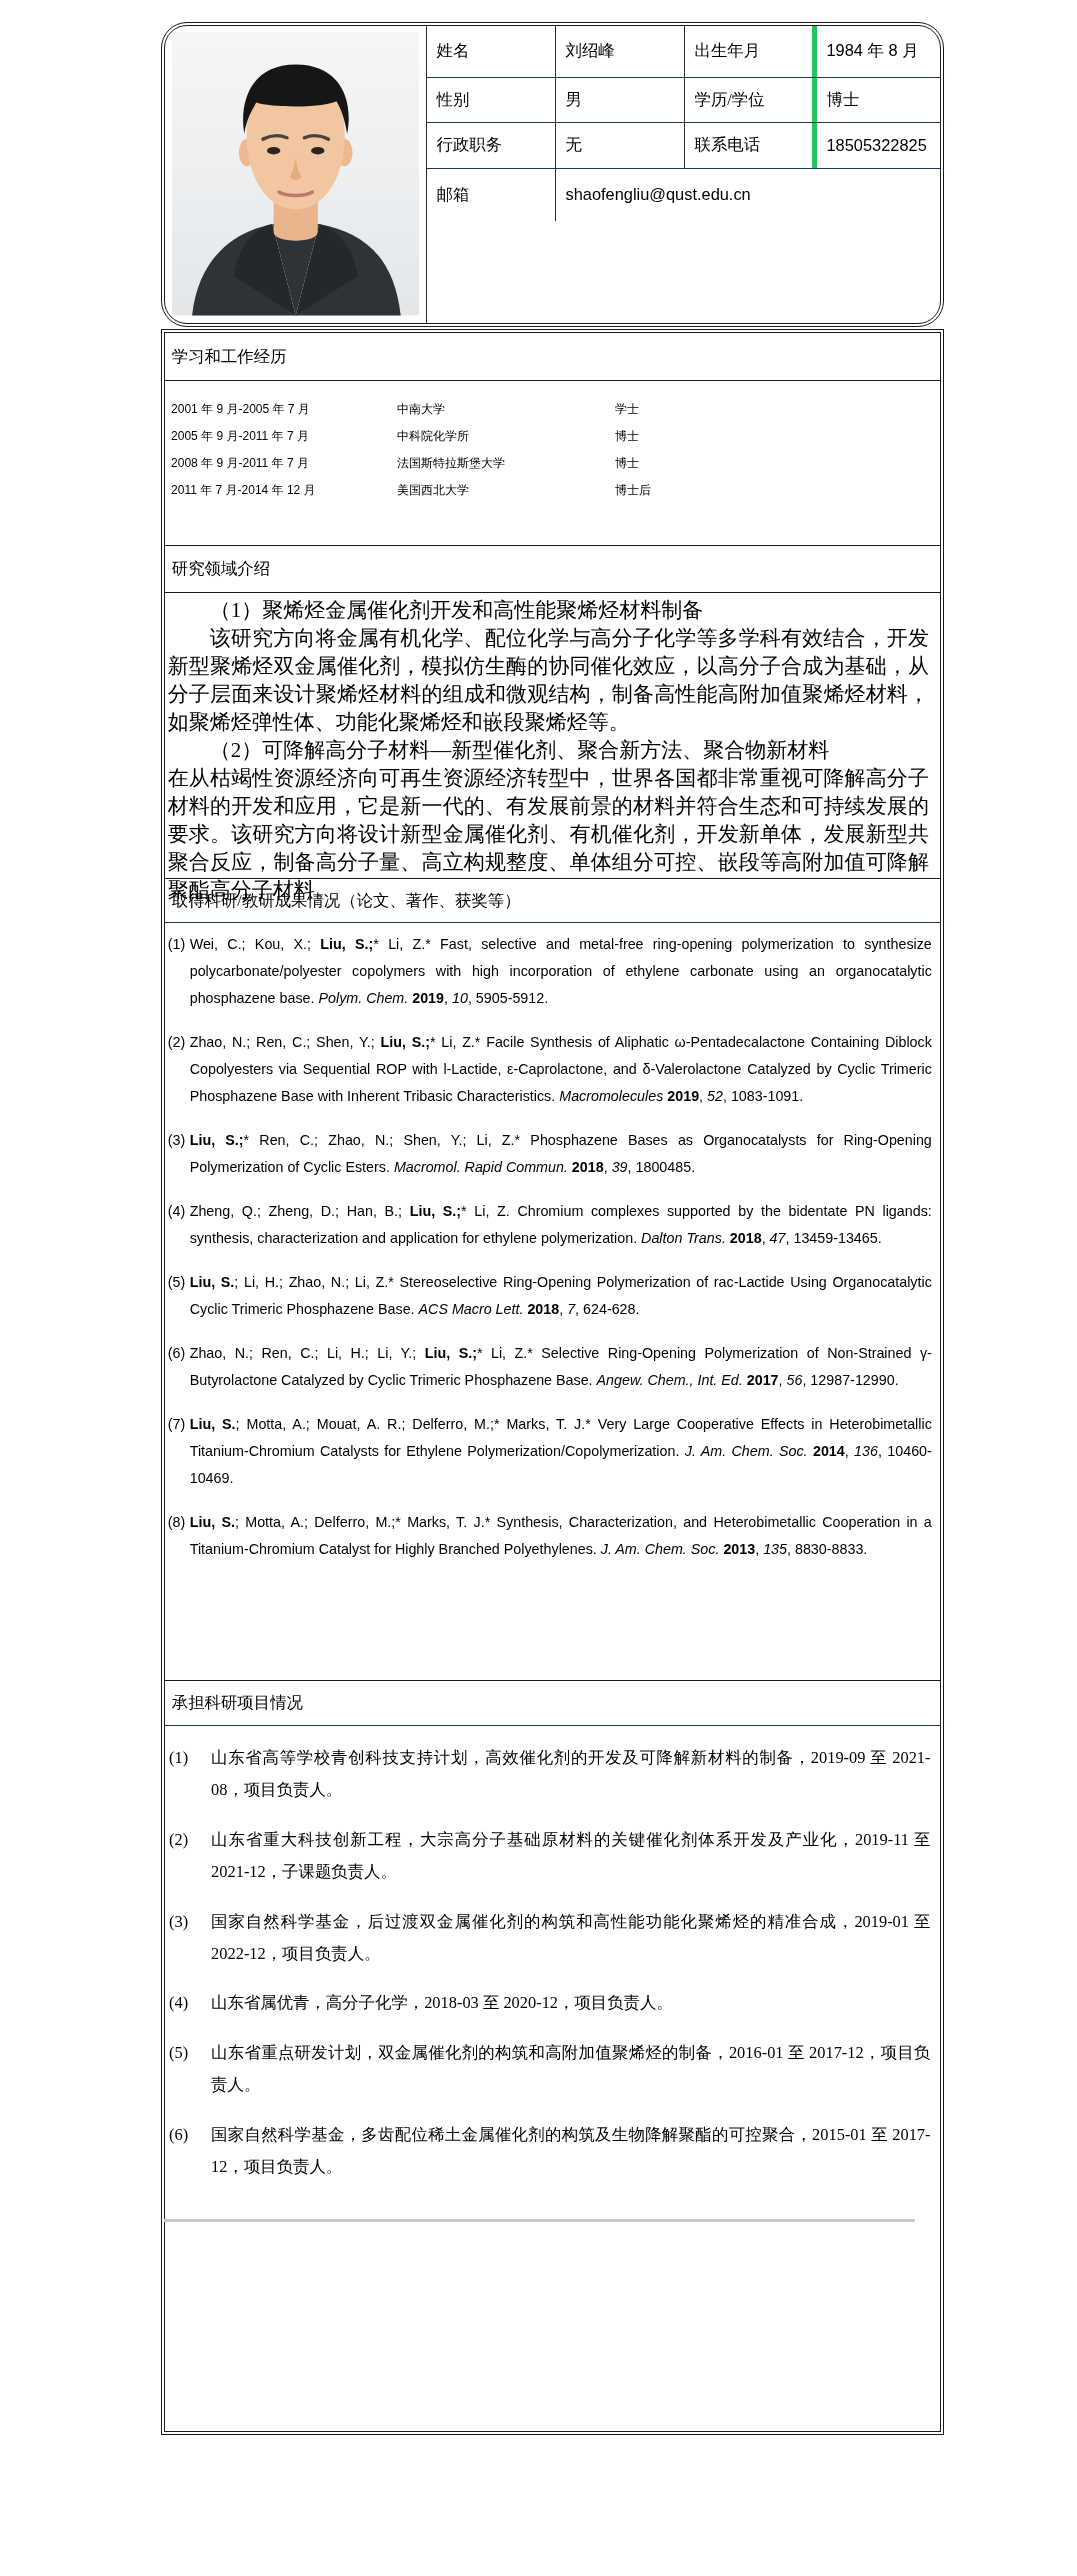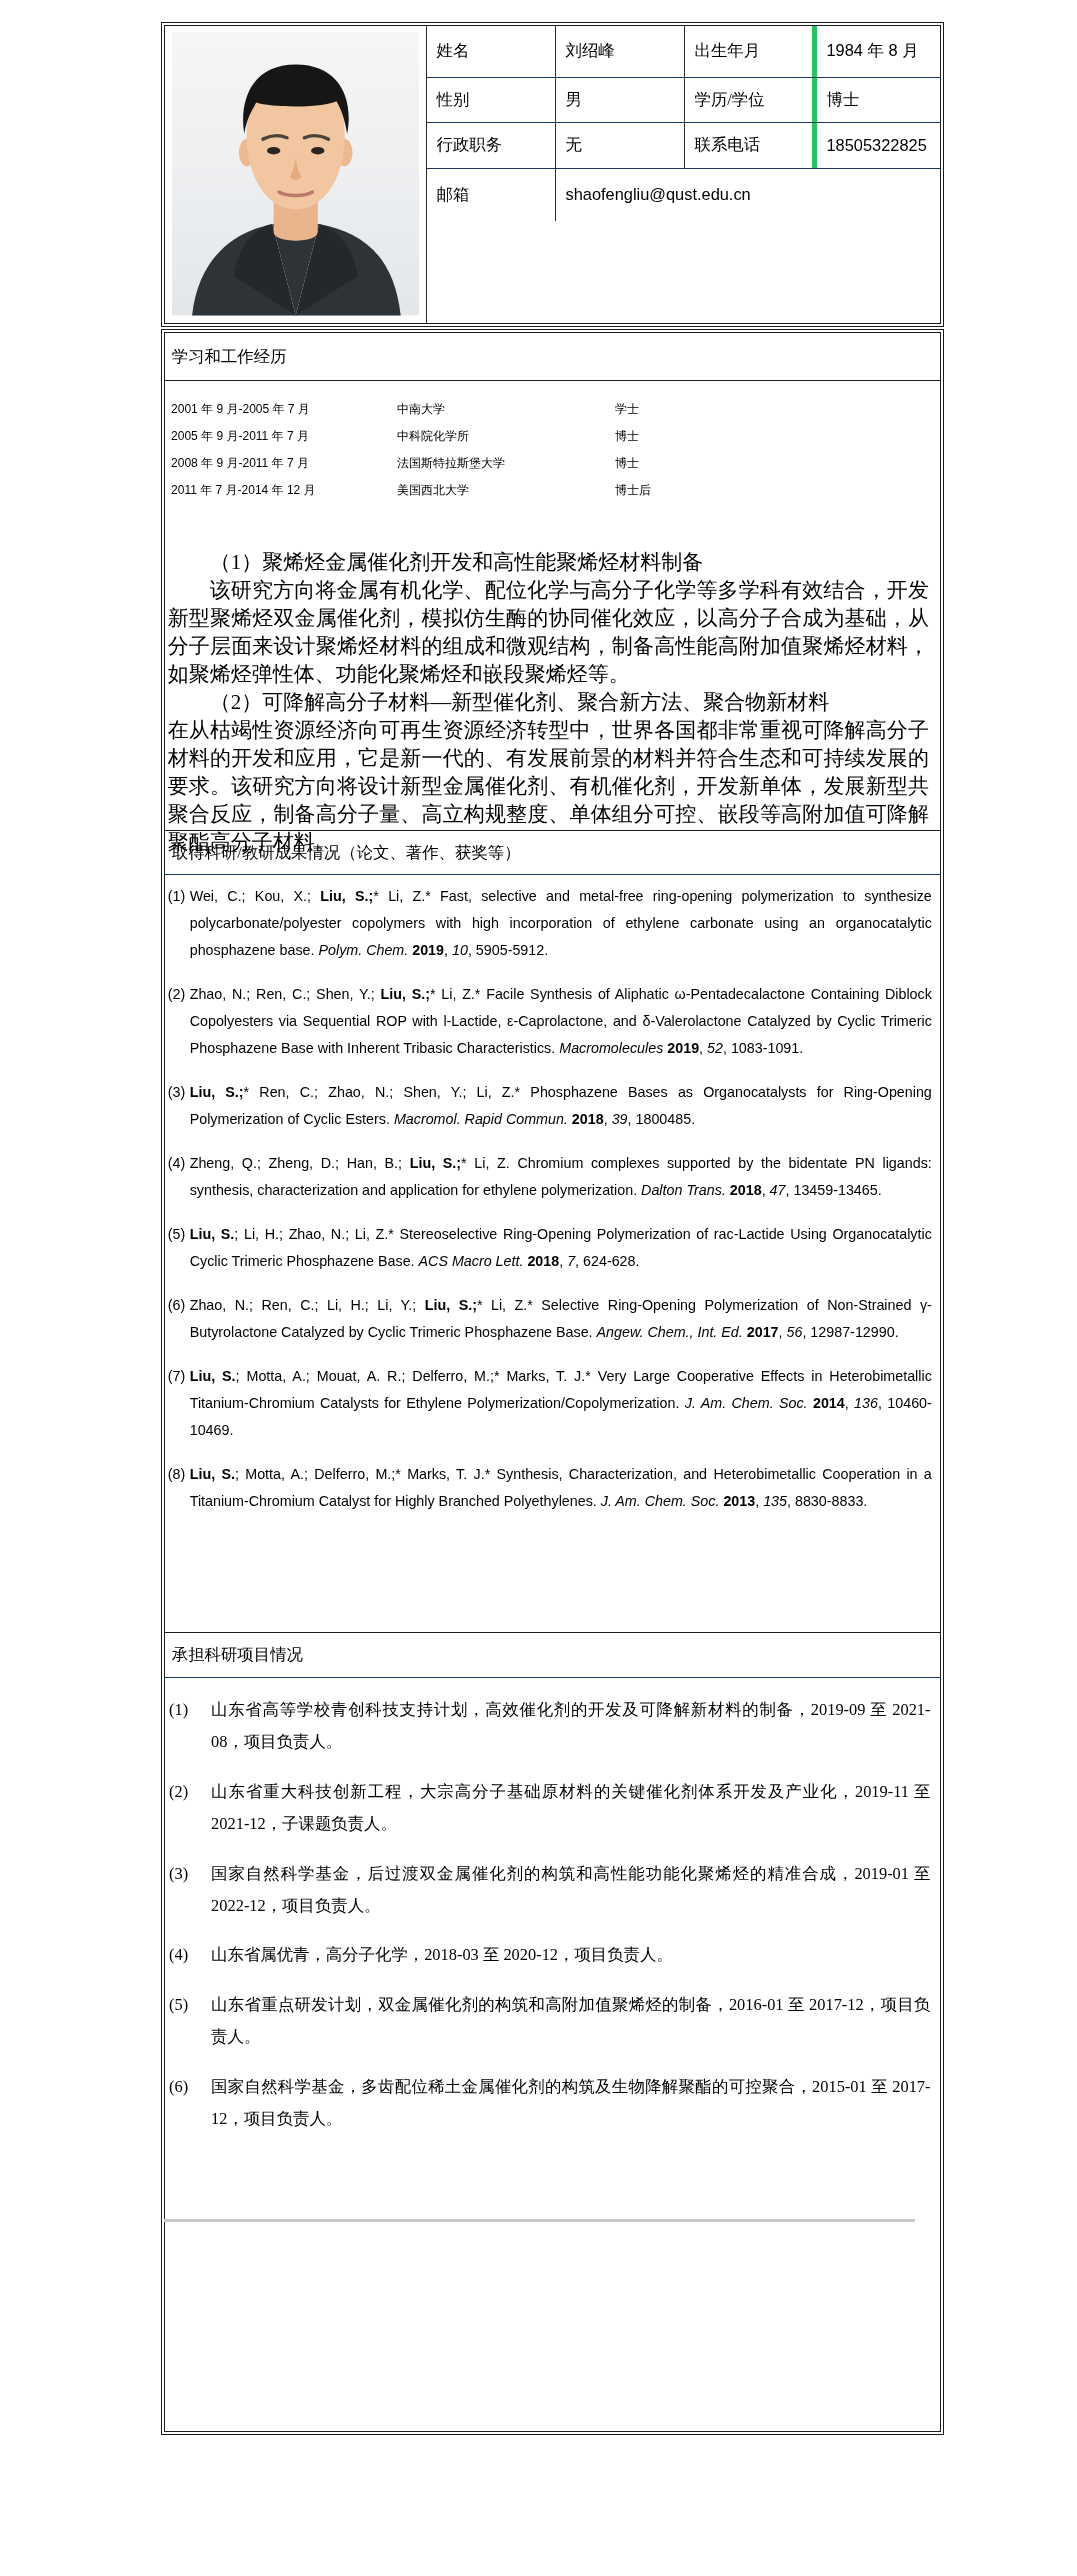--- a/index.html
+++ b/index.html
@@ -2,21 +2,21 @@
 <html style="font-size:11px"><head>
 <meta charset="utf-8">
 <style>
   html,body{margin:0;padding:0;background:#ffffff;}
   *{box-sizing:border-box;}
   .page{position:relative;width:1077px;height:2576px;background:#fff;
         font-family:"Liberation Serif","DejaVu Serif",serif;color:#000;}
   .tbox{position:absolute;left:164px;width:777px;background:#fff;
         border:1px solid #1a1a1a;outline:1.7px solid #1a1a1a;outline-offset:2px;}
   
-  .profile{top:24.5px;height:299px;display:flex;}
+  .profile{top:24.5px;height:299px;display:flex;border-radius:23px;}
   .photo-cell{width:262px;border-right:1px solid #2a2a2a;padding:6.8px;flex:none;}
   .photo-cell svg{width:100%;height:100%;display:block;}
   .info-col{flex:1;display:flex;flex-direction:column;}
   .prow{display:flex;border-bottom:1.2px solid #17365D;align-items:stretch;}
   .prow:last-child{border-bottom:none;}
   .pcell{display:flex;align-items:center;padding-left:9.5px;font-size:16.4px;}
   .pcell.l1{width:128px;flex:none;}
   .pcell.v1{width:129px;flex:none;border-left:1px solid #2a2a2a;}
   .pcell.l2{width:128px;flex:none;border-left:1px solid #2a2a2a;}
   .pcell.v2{flex:1;border-left:5px solid #22c55e;text-align:center;}
@@ -137,20 +137,23 @@
           <span class="edu-org">法国斯特拉斯堡大学</span>
           <span class="edu-role">博士</span>
         </div>
         <div class="edu-line">
           <span class="edu-period">2011 年 7 月-2014 年 12 月</span>
           <span class="edu-org">美国西北大学</span>
           <span class="edu-role">博士后</span>
         </div>
       </div>
 
+    <div class="sec-header h-res">
+      <span>研究领域介绍</span>
+    </div>
     <div class="res-content" id="research-paras">
         <p class="ind">（1）聚烯烃金属催化剂开发和高性能聚烯烃材料制备</p>
         <p class="ind">该研究方向将金属有机化学、配位化学与高分子化学等多学科有效结合，开发新型聚烯烃双金属催化剂，模拟仿生酶的协同催化效应，以高分子合成为基础，从分子层面来设计聚烯烃材料的组成和微观结构，制备高性能高附加值聚烯烃材料，如聚烯烃弹性体、功能化聚烯烃和嵌段聚烯烃等。</p>
         <p class="ind">（2）可降解高分子材料—新型催化剂、聚合新方法、聚合物新材料</p>
         <p>在从枯竭性资源经济向可再生资源经济转型中，世界各国都非常重视可降解高分子材料的开发和应用，它是新一代的、有发展前景的材料并符合生态和可持续发展的要求。该研究方向将设计新型金属催化剂、有机催化剂，开发新单体，发展新型共聚合反应，制备高分子量、高立构规整度、单体组分可控、嵌段等高附加值可降解聚酯高分子材料。</p>
       </div>
 
     <div class="sec-header h-pub">
       <span>取得科研/教研成果情况（论文、著作、获奖等）</span>
     </div>

